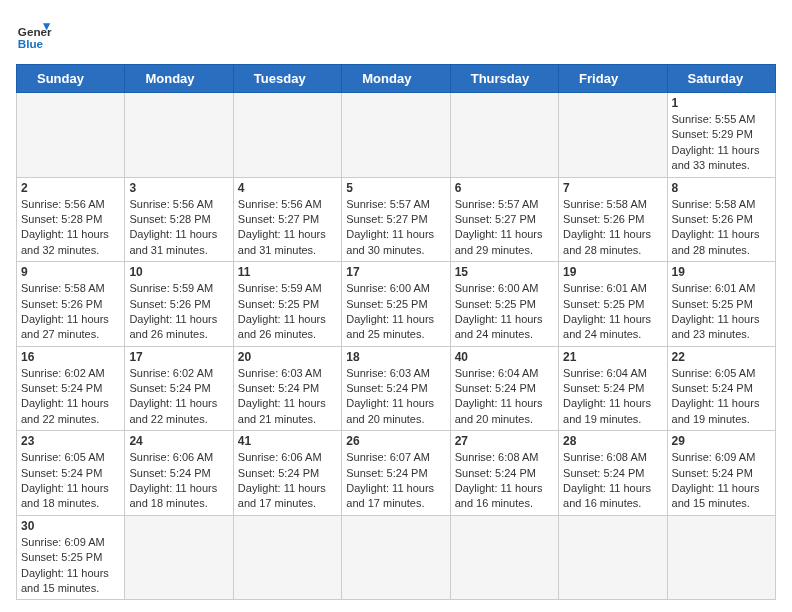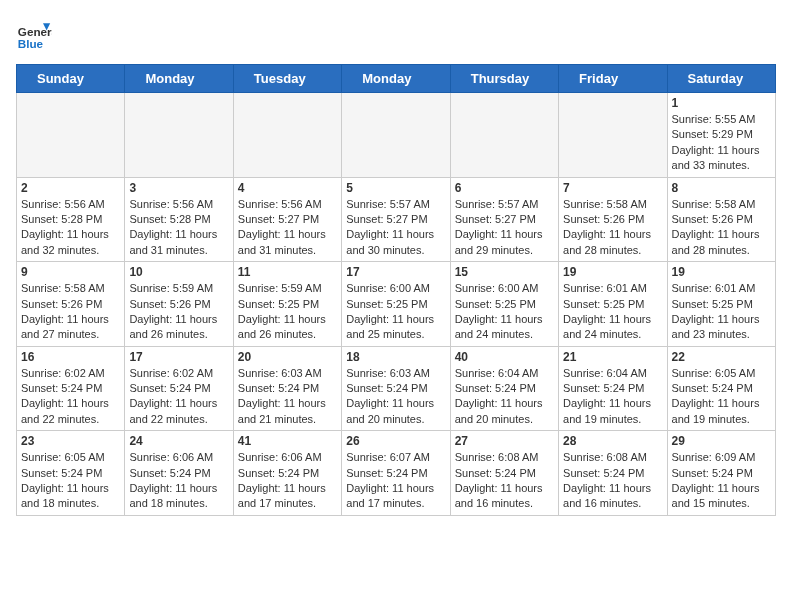--- a/index.html
+++ b/index.html
@@ -230,14 +230,26 @@
         </td>
         <td>
           <span class="day-num">28</span>
           <div class="day-info">Sunrise: 6:08 AM<br>Sunset: 5:24 PM<br>Daylight: 11 hours and 16 minutes.</div>
         </td>
         <td>
           <span class="day-num">29</span>
           <div class="day-info">Sunrise: 6:09 AM<br>Sunset: 5:24 PM<br>Daylight: 11 hours and 15 minutes.</div>
         </td>
       </tr>
+      <tr class="week-row">
+        <td>
+          <span class="day-num">30</span>
+          <div class="day-info">Sunrise: 6:09 AM<br>Sunset: 5:25 PM<br>Daylight: 11 hours and 15 minutes.</div>
+        </td>
+        <td class="empty"></td>
+        <td class="empty"></td>
+        <td class="empty"></td>
+        <td class="empty"></td>
+        <td class="empty"></td>
+        <td class="empty"></td>
+      </tr>
     </tbody>
 </table>
 
 </body></html>

